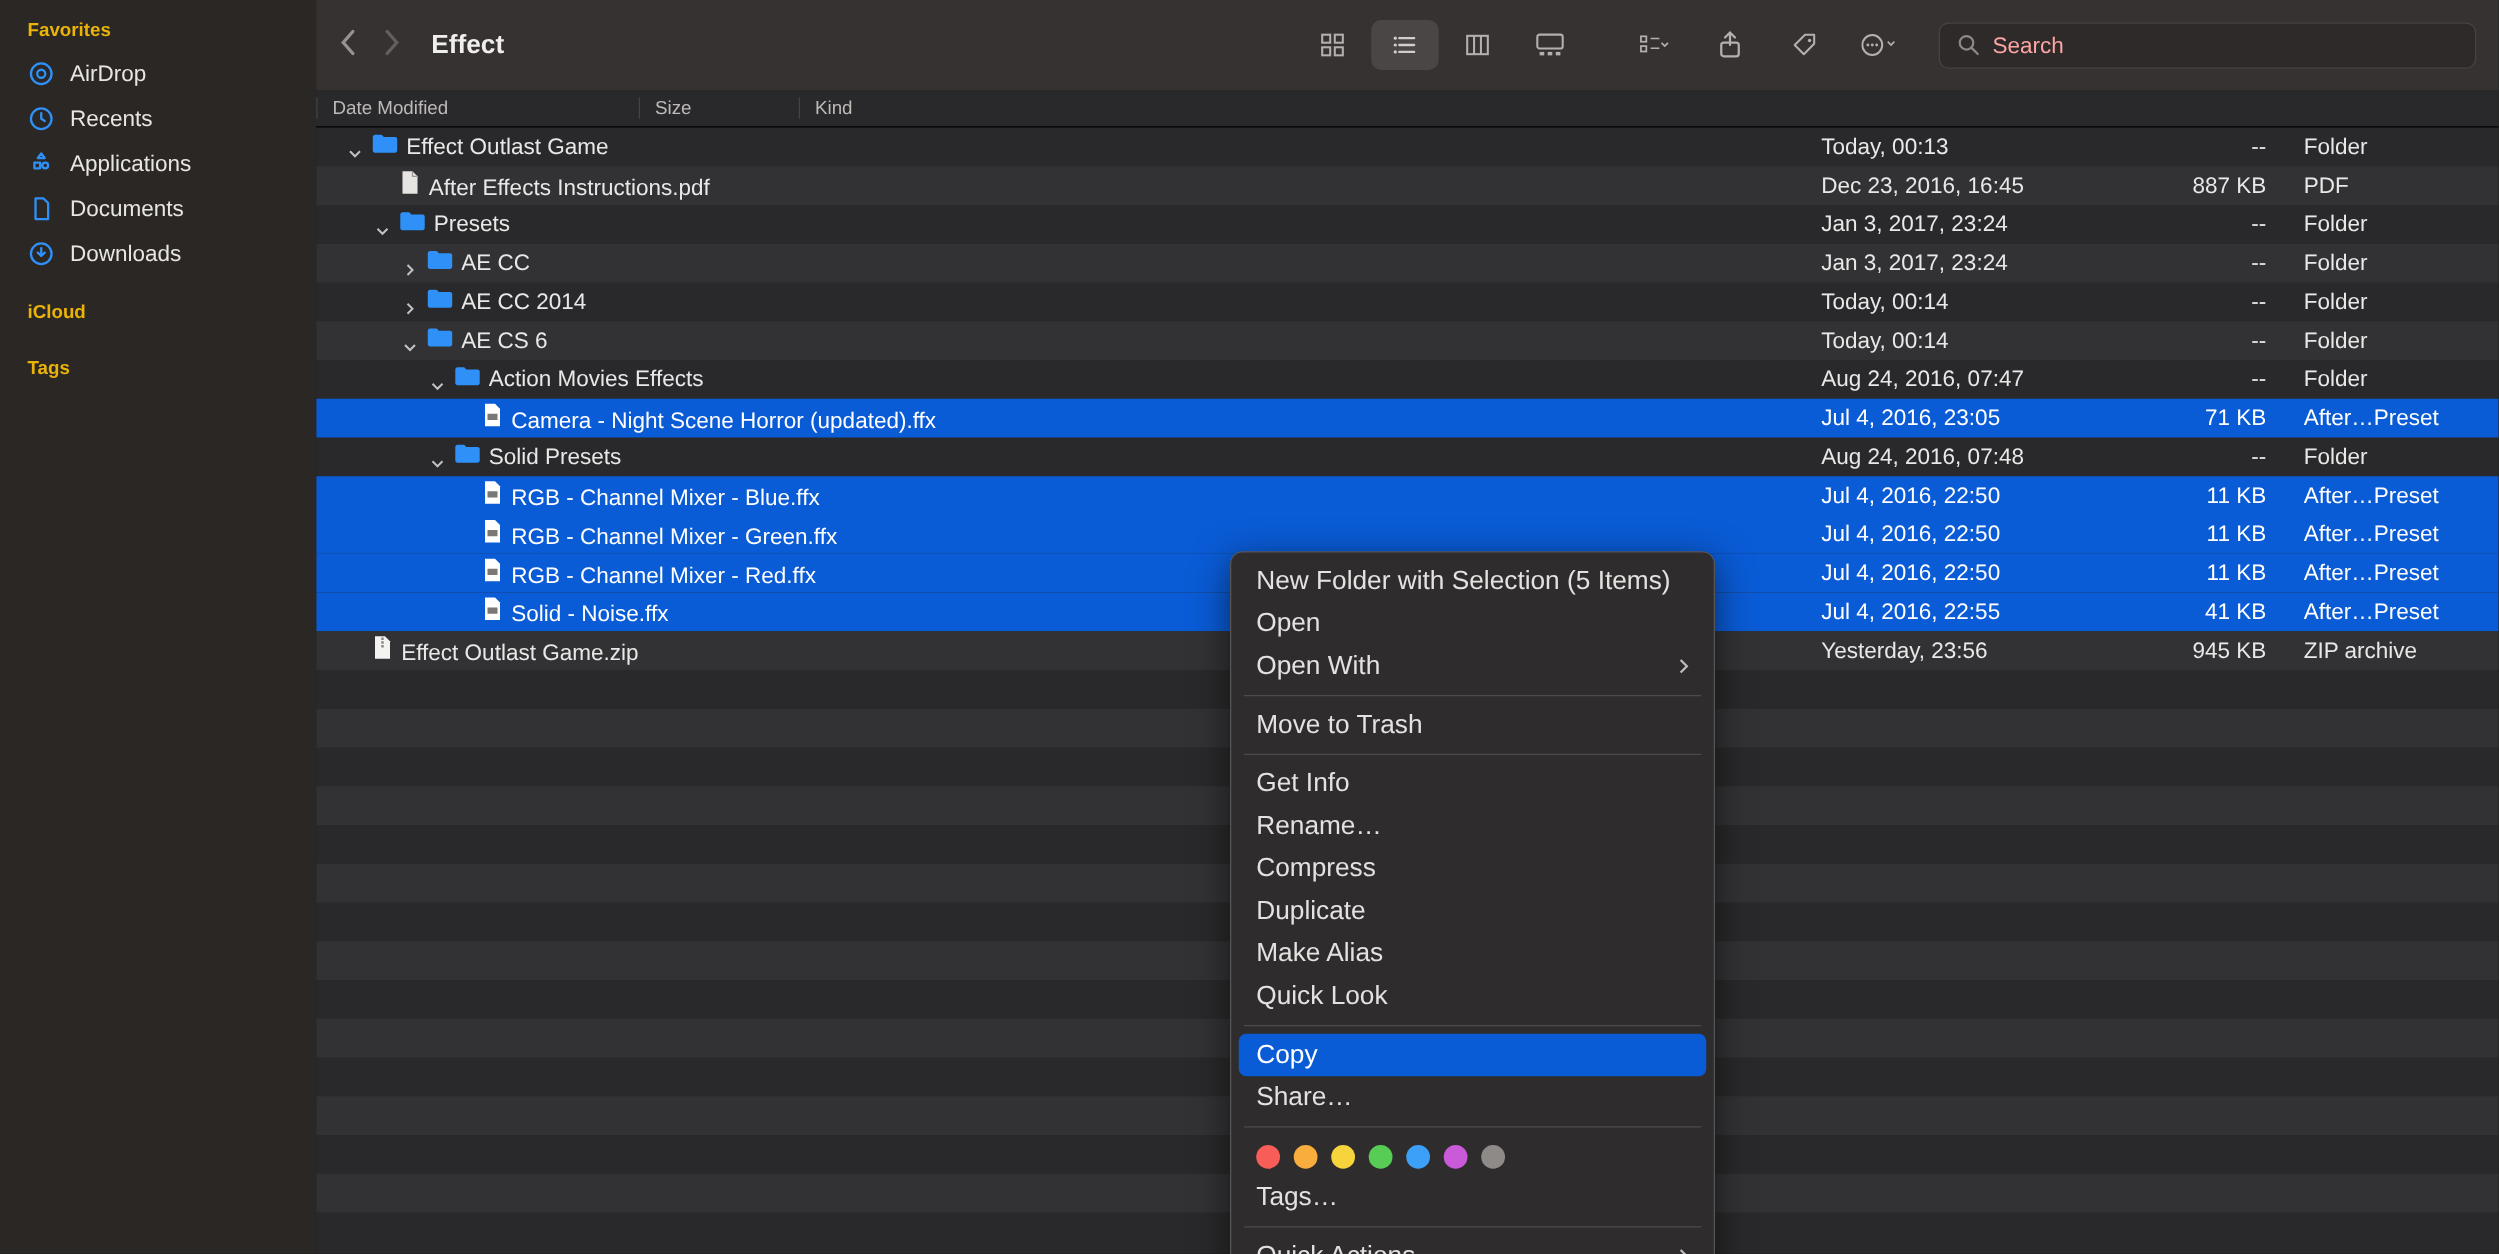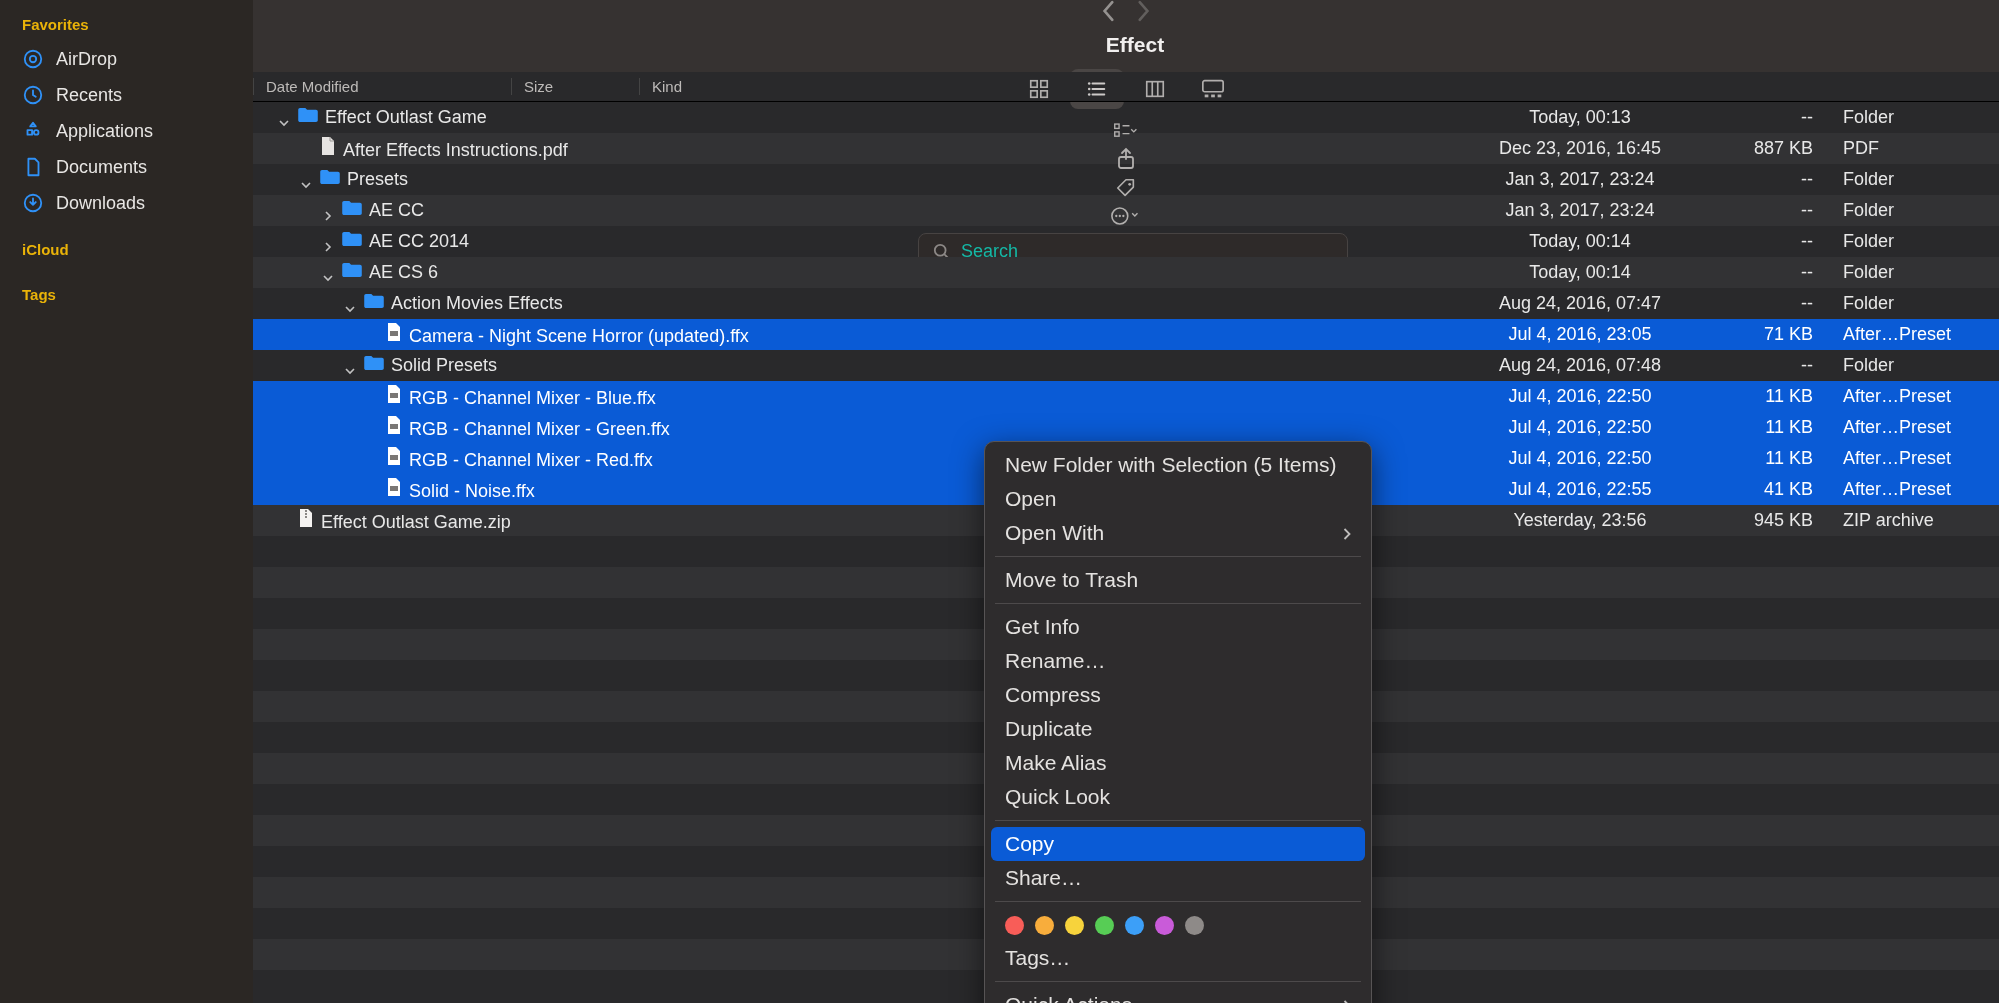--- a/index.html
+++ b/index.html
@@ -44,21 +44,20 @@
 }
 
 
 .toolbar {
   height: 72px;
   display: flex;
   align-items: center;
   padding: 0 18px;
   gap: 6px;
   background: #363231;
-  flex-direction: column;
 }
 .tb-nav { display: flex; gap: 18px; align-items: center; }
 .tb-nav svg { opacity: .65; }
 .tb-title {
   font-size: 21px;
   font-weight: 700;
   color: #f1efee;
   margin-left: 18px;
 }
 .tb-spacer { flex: 1; }
@@ -71,21 +70,21 @@
 .tb-btn.active { background: #4a4645; }
 .tb-btn svg { opacity: .85; }
 .tb-sep { width: 18px; }
 .search-box {
   display: flex; align-items: center; gap: 10px;
   background: #2e2a29;
   border: 1px solid #474342;
   border-radius: 8px;
   padding: 7px 14px;
   width: 430px;
-  color: #14b8a6;
+  color: #fca5a5;
   margin-left: 14px;
 }
 
 
 .col-header {
   display: flex;
   font-size: 15px;
   color: #bdbab8;
   background: #29292b;
   padding: 6px 0;
@@ -103,21 +102,21 @@
   display: flex;
   align-items: center;
   height: 31px;
   font-size: 18px;
 }
 .row.alt { background: #323234; }
 .row.selected { background: #0a5bd6; color: #fff; }
 .row.selected .file-icon path { fill: #fff; }
 .name-cell { flex: 1; display: flex; align-items: flex-end; gap: 6px; min-width: 0; overflow: hidden; }
 .name-text { white-space: nowrap; overflow: hidden; text-overflow: ellipsis; }
-.date-cell { width: 258px; padding-left: 12px; white-space: nowrap; text-align: center; }
+.date-cell { width: 258px; padding-left: 12px; white-space: nowrap; }
 .size-cell { width: 128px; text-align: right; padding-right: 18px; white-space: nowrap; }
 .kind-cell { width: 168px; padding-left: 12px; white-space: nowrap; overflow: hidden; text-overflow: ellipsis; }
 .indent { display: inline-block; }
 .disclosure {
   width: 14px; display: inline-flex; justify-content: center; opacity: .8;
 }
 .folder-icon { width: 22px; height: 16px; }
 .file-icon { width: 18px; height: 20px; }
 
 

